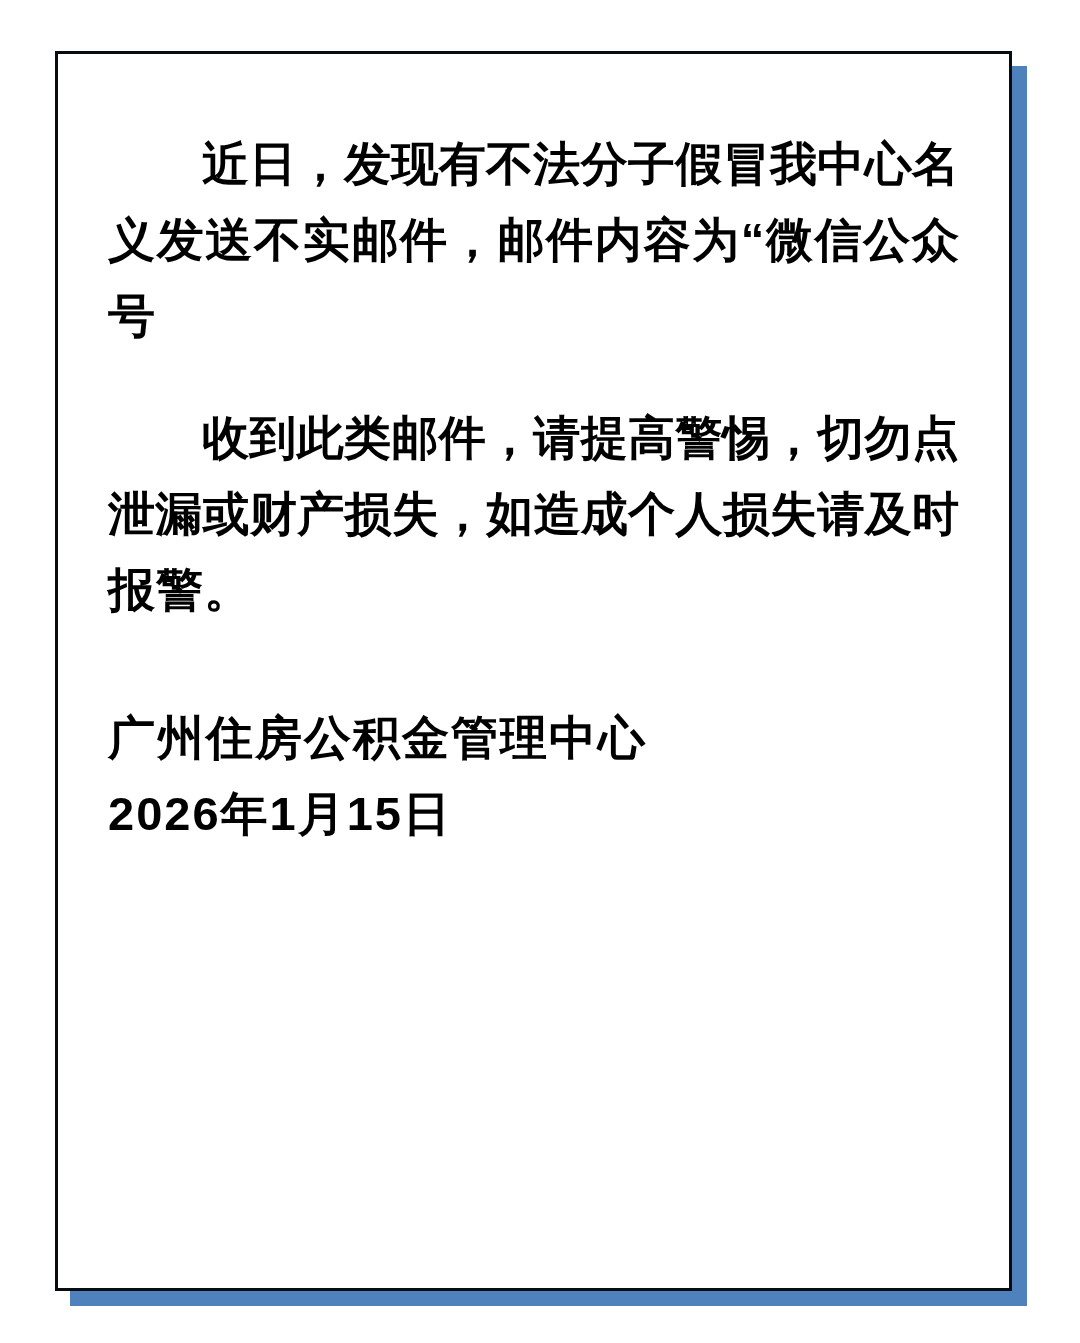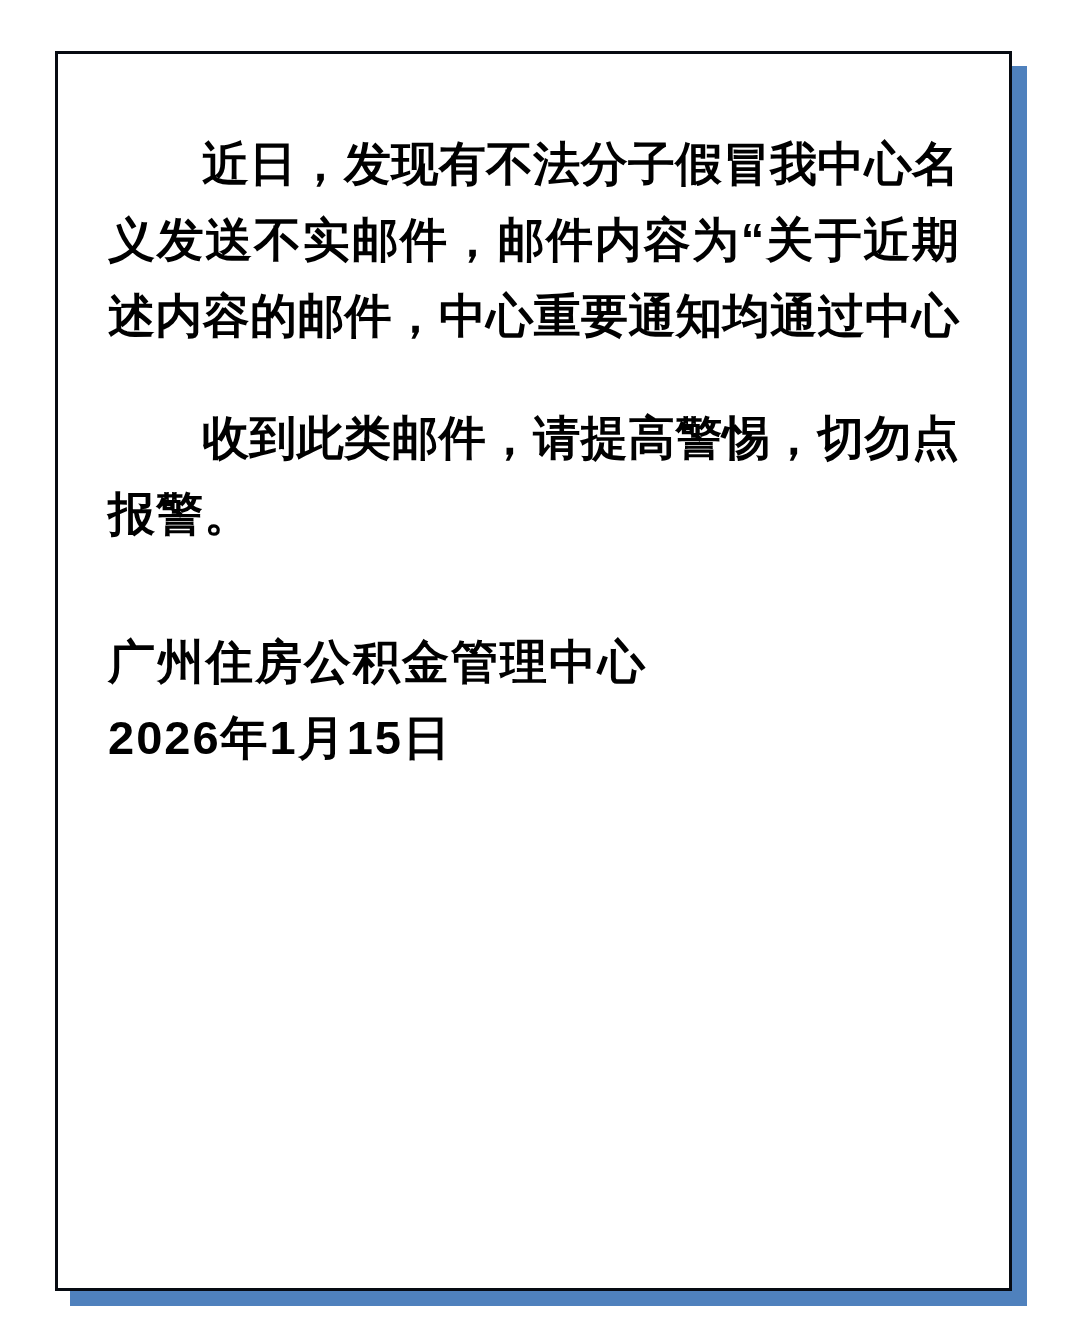--- a/index.html
+++ b/index.html
@@ -65,26 +65,26 @@
 </style>
 </head>
 <body>
 
 <div class="stage">
   <div class="card">
     <div class="content">
 
       <div class="para">
         <div class="line j indent">近日，发现有不法分子假冒我中心名</div>
-        <div class="line j">义发送不实邮件，邮件内容为“关于近期</div>
-        <div class="line j">述内容的邮件，中心重要通知均通过中心</div>
+        <div class="line j">义发送不实邮件，邮件内容为“微信公众号</div>
       </div>
 
       <div class="para">
         <div class="line j indent">收到此类邮件，请提高警惕，切勿点</div>
+        <div class="line j">泄漏或财产损失，如造成个人损失请及时</div>
         <div class="line">报警。</div>
       </div>
 
       <div class="sign-block">
         <div class="line">广州住房公积金管理中心</div>
         <div class="line">2026年1月15日</div>
       </div>
 
     </div>
   </div>

